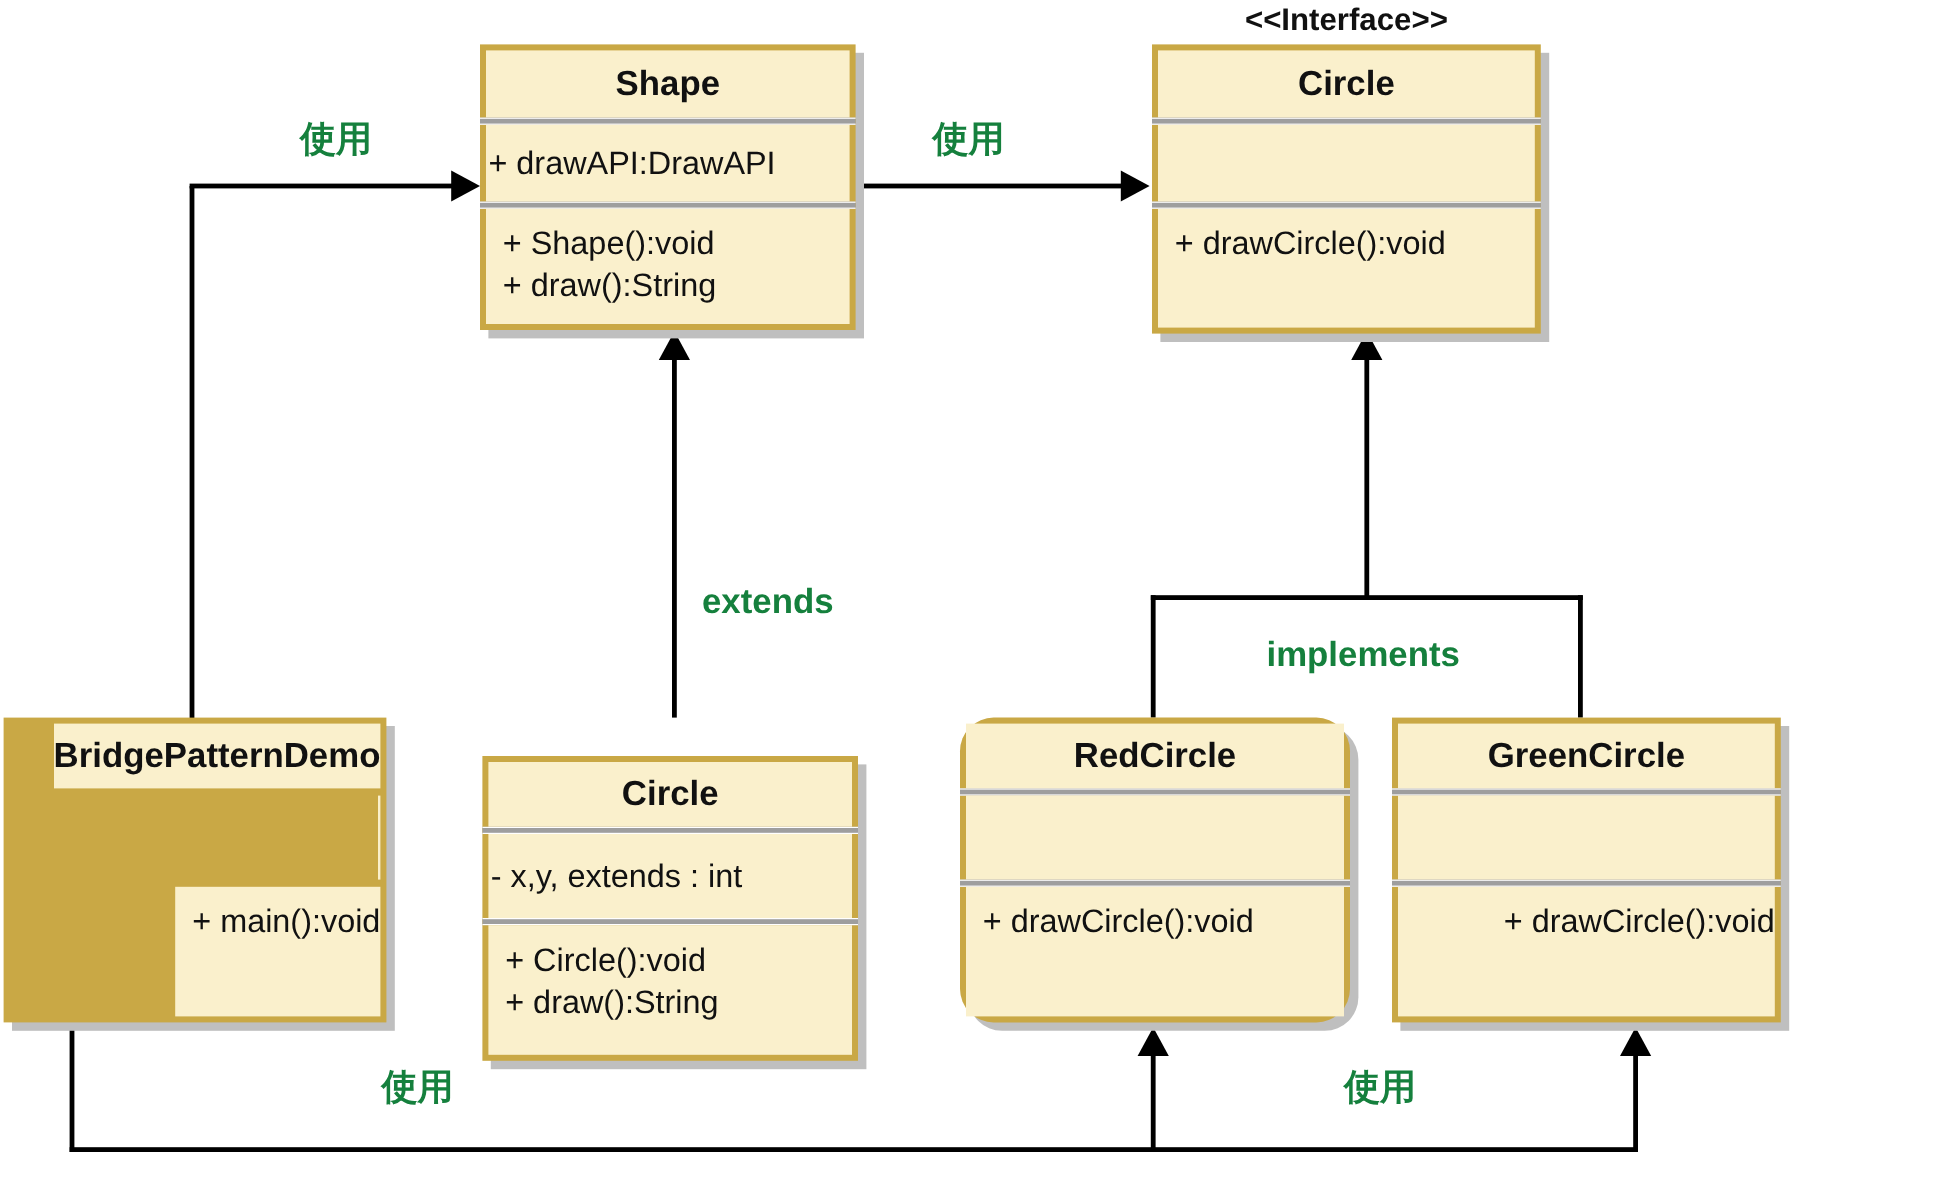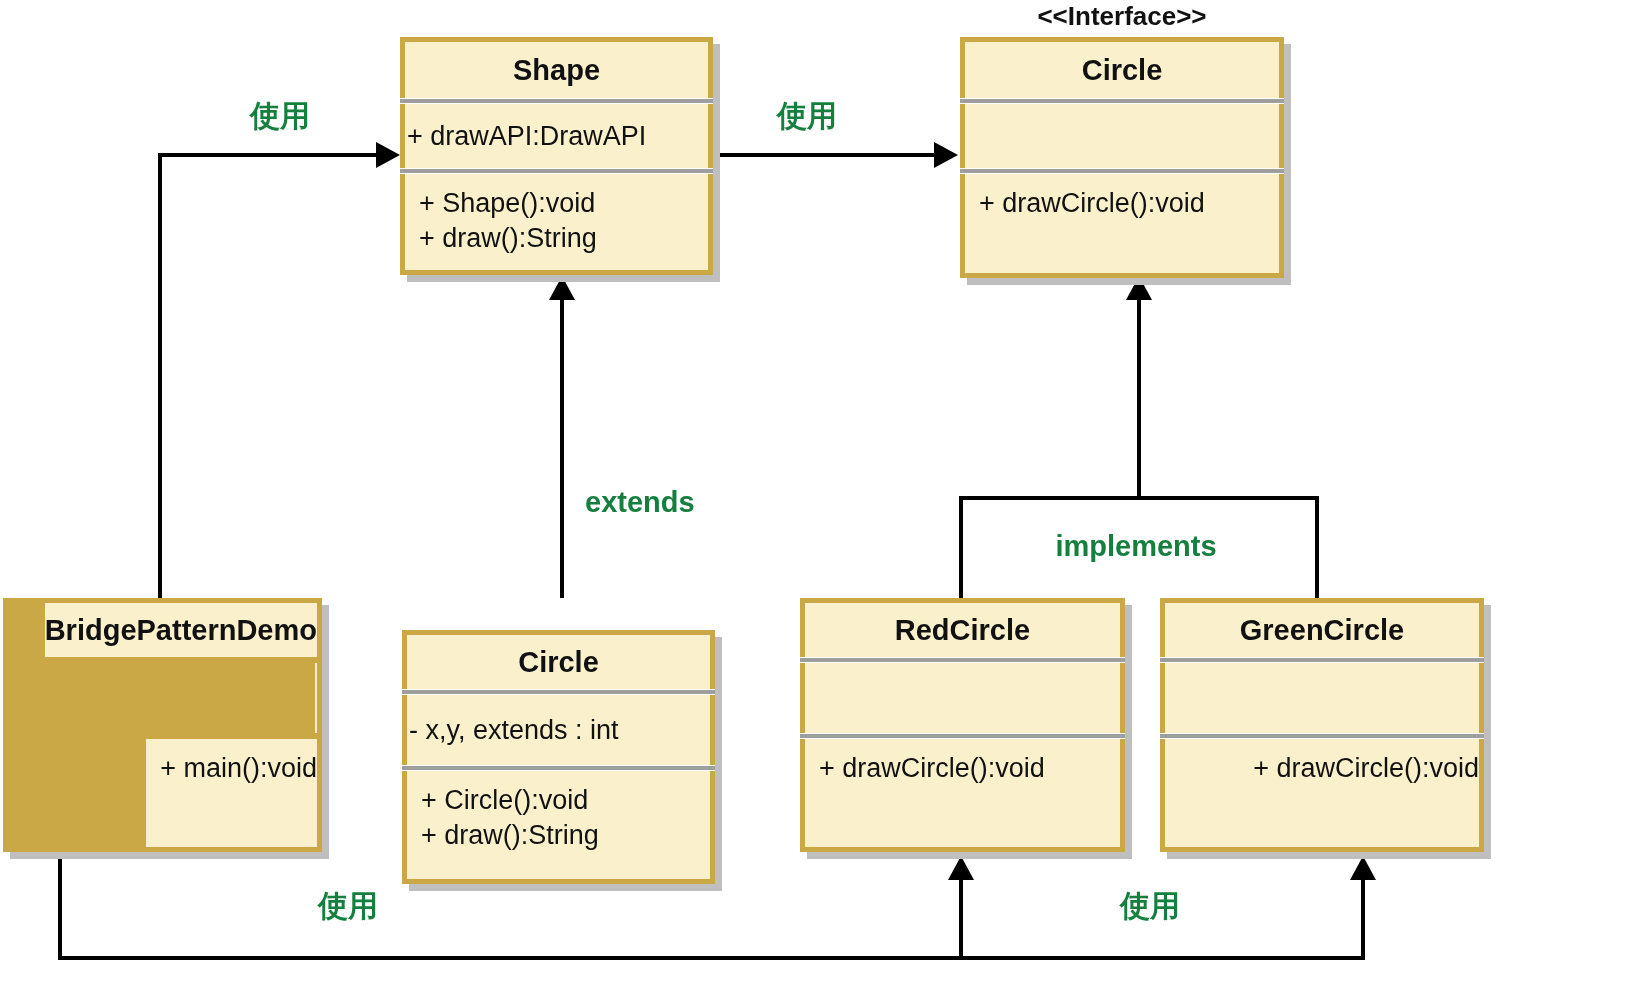--- a/index.html
+++ b/index.html
@@ -142,21 +142,21 @@
     <div class="sec sec-attrs">
       <span>- x,y, extends : int</span>
     </div>
     <div class="divider"></div>
     <div class="sec sec-methods">
       <div>+ Circle():void</div>
       <div>+ draw():String</div>
     </div>
   </div>
 
-  <div class="uml-box row-bottom" style="left:800px;top:598px;width:325px;height:254px;">
+  <div class="uml-box row-bottom" style="left:800px;top:598px;width:325px;height:254px;border-radius:28px;">
     <div class="sec sec-title">RedCircle</div>
     <div class="divider"></div>
     <div class="sec sec-attrs"></div>
     <div class="divider"></div>
     <div class="sec sec-methods">
       <div>+ drawCircle():void</div>
     </div>
   </div>
 
   <div class="uml-box row-bottom" style="left:1160px;top:598px;width:324px;height:254px;text-align:right;">

